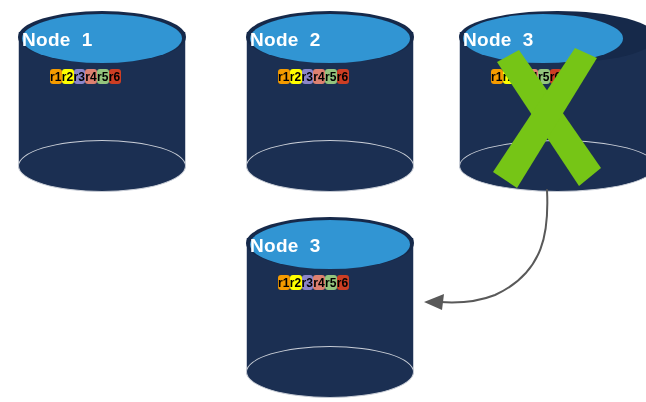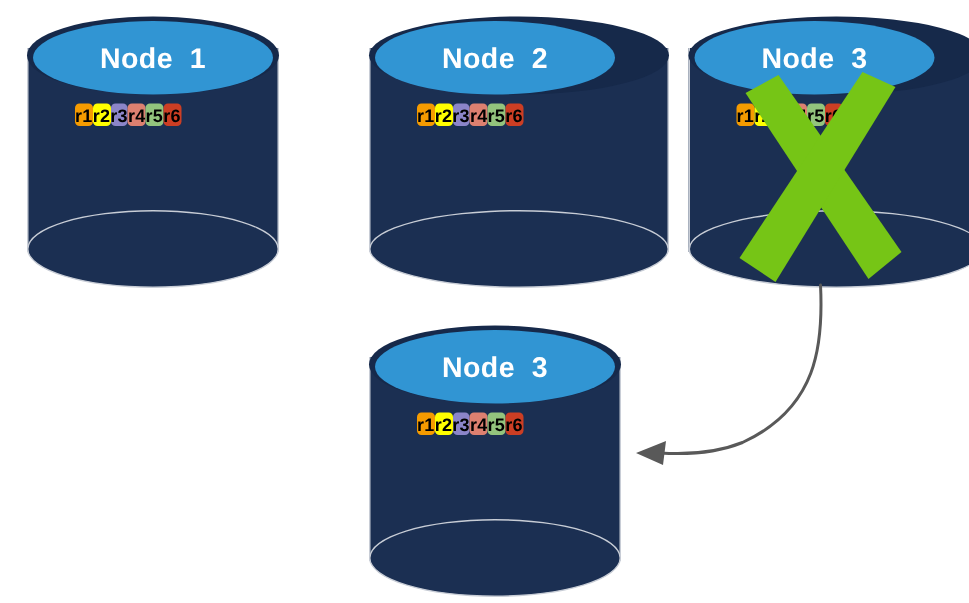--- a/index.html
+++ b/index.html
@@ -60,21 +60,21 @@
   }
 
   
   .cyl-top {
     position: absolute;
     background: #3195D3;
     border-radius: 50%;
     box-sizing: border-box;
     display: flex;
     align-items: center;
-    justify-content: center;
+    justify-content: flex-start;
   }
 
   .node-label {
     color: #ffffff;
     font-weight: bold;
     font-size: 19px;
     letter-spacing: 0.3px;
     white-space: pre;
     text-align: center;
     line-height: 1;
@@ -154,21 +154,21 @@
     </div>
     <div class="row" style="background:#93C47D;">
       <span class="row-label">r5</span>
     </div>
     <div class="row" style="background:#CC3E24;">
       <span class="row-label">r6</span>
     </div>
   </div>
 </div>
 
-<div class="node" style="left:246px; top:6px; width:168px; height:183px;padding-left:32px;">
+<div class="node" style="left:246px; top:6px; width:168px; height:183px;">
   <div class="cyl-body" style="top:26px; height:136px;"></div>
   <div class="cyl-bottom" style="top:134px; height:52px;"></div>
   <div class="cyl-top-rim" style="top:5px; height:52px;"></div>
   <div class="cyl-top" style="left:4px; top:8px; width:160px; height:49px;">
     <span class="node-label">Node  2</span>
   </div>
   <div class="rows" style="top:63px; padding:0 32px; box-sizing:border-box;">
     <div class="row" style="background:#F59B00;">
       <span class="row-label">r1</span>
     </div>

